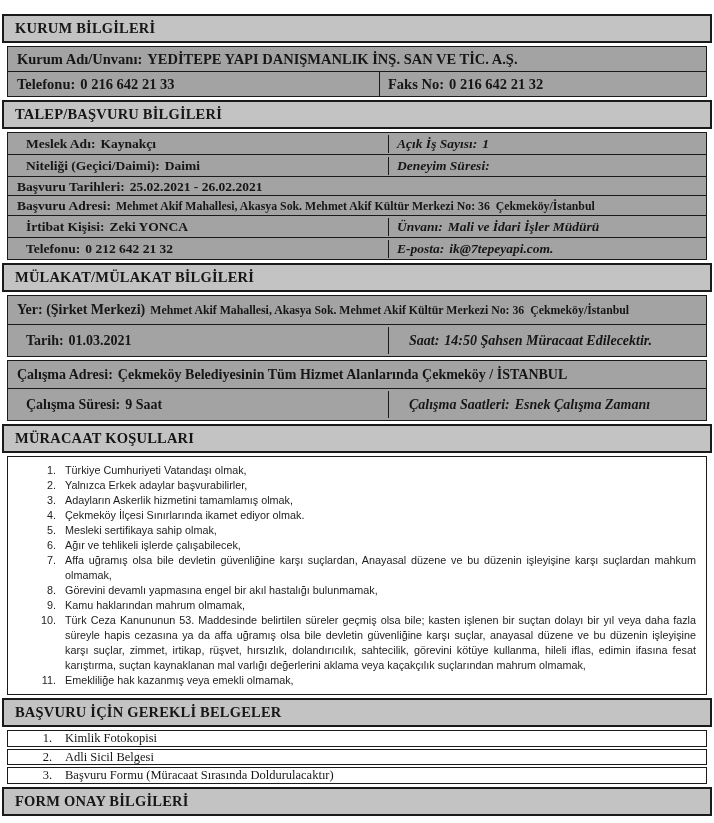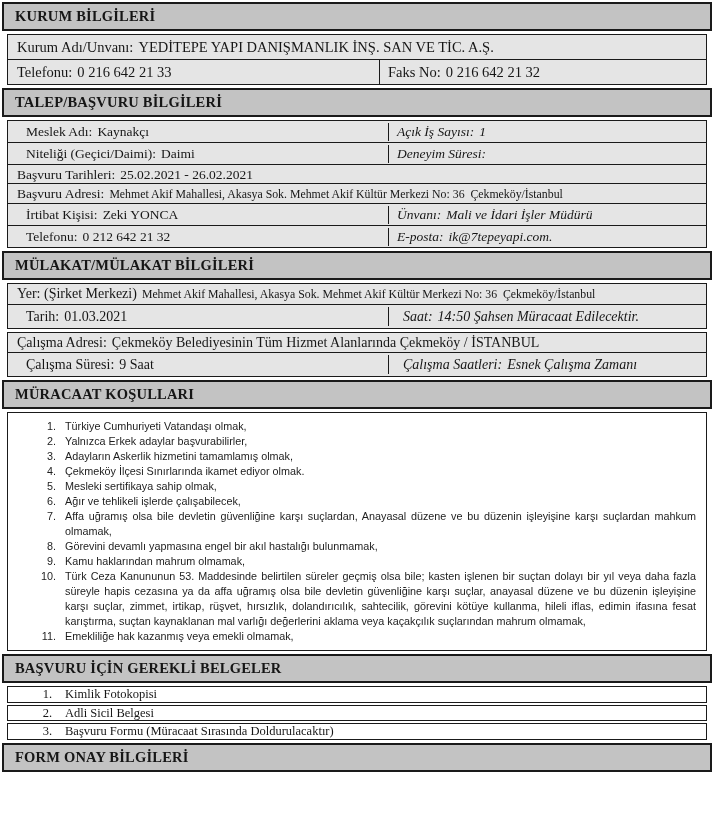--- a/index.html
+++ b/index.html
@@ -4,43 +4,43 @@
 <style>
   html,body{margin:0;padding:0;background:#ffffff;}
   body{width:714px;height:823px;overflow:hidden;}
   .doc{box-sizing:border-box;width:714px;height:823px;padding:2px 2px 0 2px;
        font-family:"Liberation Serif",serif;color:#161616;overflow:hidden;}
 
   
   .bar{box-sizing:border-box;border:2px solid #1a1a1a;background:#c3c3c3;
        padding:4px 11px 4px 11px;font-weight:bold;font-size:14.5px;line-height:17px;
        letter-spacing:.2px;margin-top:3px;}
-  .bar.first{margin-top:0;}
+  .bar.first{margin-top:12px;}
 
   
   .rows{margin:3px 5px 0 5px;}
-  .row{box-sizing:border-box;border:1.4px solid #1a1a1a;background:#e5e5e5;
-       padding:2px 9px;font-size:14.5px;line-height:20px;white-space:nowrap;overflow:hidden;}
+  .row{box-sizing:border-box;border:1.4px solid #1a1a1a;background:#a3a3a3;
+       padding:2px 9px;font-size:14.5px;line-height:20px;white-space:nowrap;overflow:hidden;font-weight:bold;}
   .row + .row{border-top:none;}
   .row.split{display:flex;padding:0;gap:24px;}
   .split .cl{box-sizing:border-box;width:347px;flex:none;padding:2px 4px 2px 9px;overflow:hidden;white-space:nowrap;}
   .split .cr{box-sizing:border-box;flex:1;border-left:1.4px solid #1a1a1a;
              padding:2px 4px 2px 8px;font-style:italic;overflow:hidden;white-space:nowrap;}
   .split .cr.roman{font-style:normal;}
   .lbl{margin-right:5px;}
 
   
   .sec2 .row{font-size:13.5px;line-height:15px;padding:1.5px 9px;}
   .sec2 .split .cl{padding:1.5px 4px 1.5px 9px;}
   .sec2 .split .cr{padding:1.5px 4px 1.5px 8px;}
 
   
-  .secM .row{font-size:14px;line-height:15px;padding:2px 9px;}
+  .secM .row{font-size:14px;line-height:23px;padding:2px 9px;}
   .secM .split .cl{padding:2px 4px 2px 9px;}
-  .secM .split .cr{padding:2px 4px 2px 14px;}
+  .secM .split .cr{padding:2px 4px 2px 20px;}
 
   .small{font-size:11.8px;}
 
   
   .listbox{margin:3px 5px 0 5px;box-sizing:border-box;border:1.5px solid #1a1a1a;background:#fff;
            padding:6px 10px 6px 26px;font-family:"Liberation Sans",sans-serif;
            font-size:10.8px;line-height:15px;color:#1d1d1d;}
   .li{display:flex;}
   .li .num{flex:none;width:22px;text-align:right;margin-right:9px;}
   .li .txt{flex:1;}

